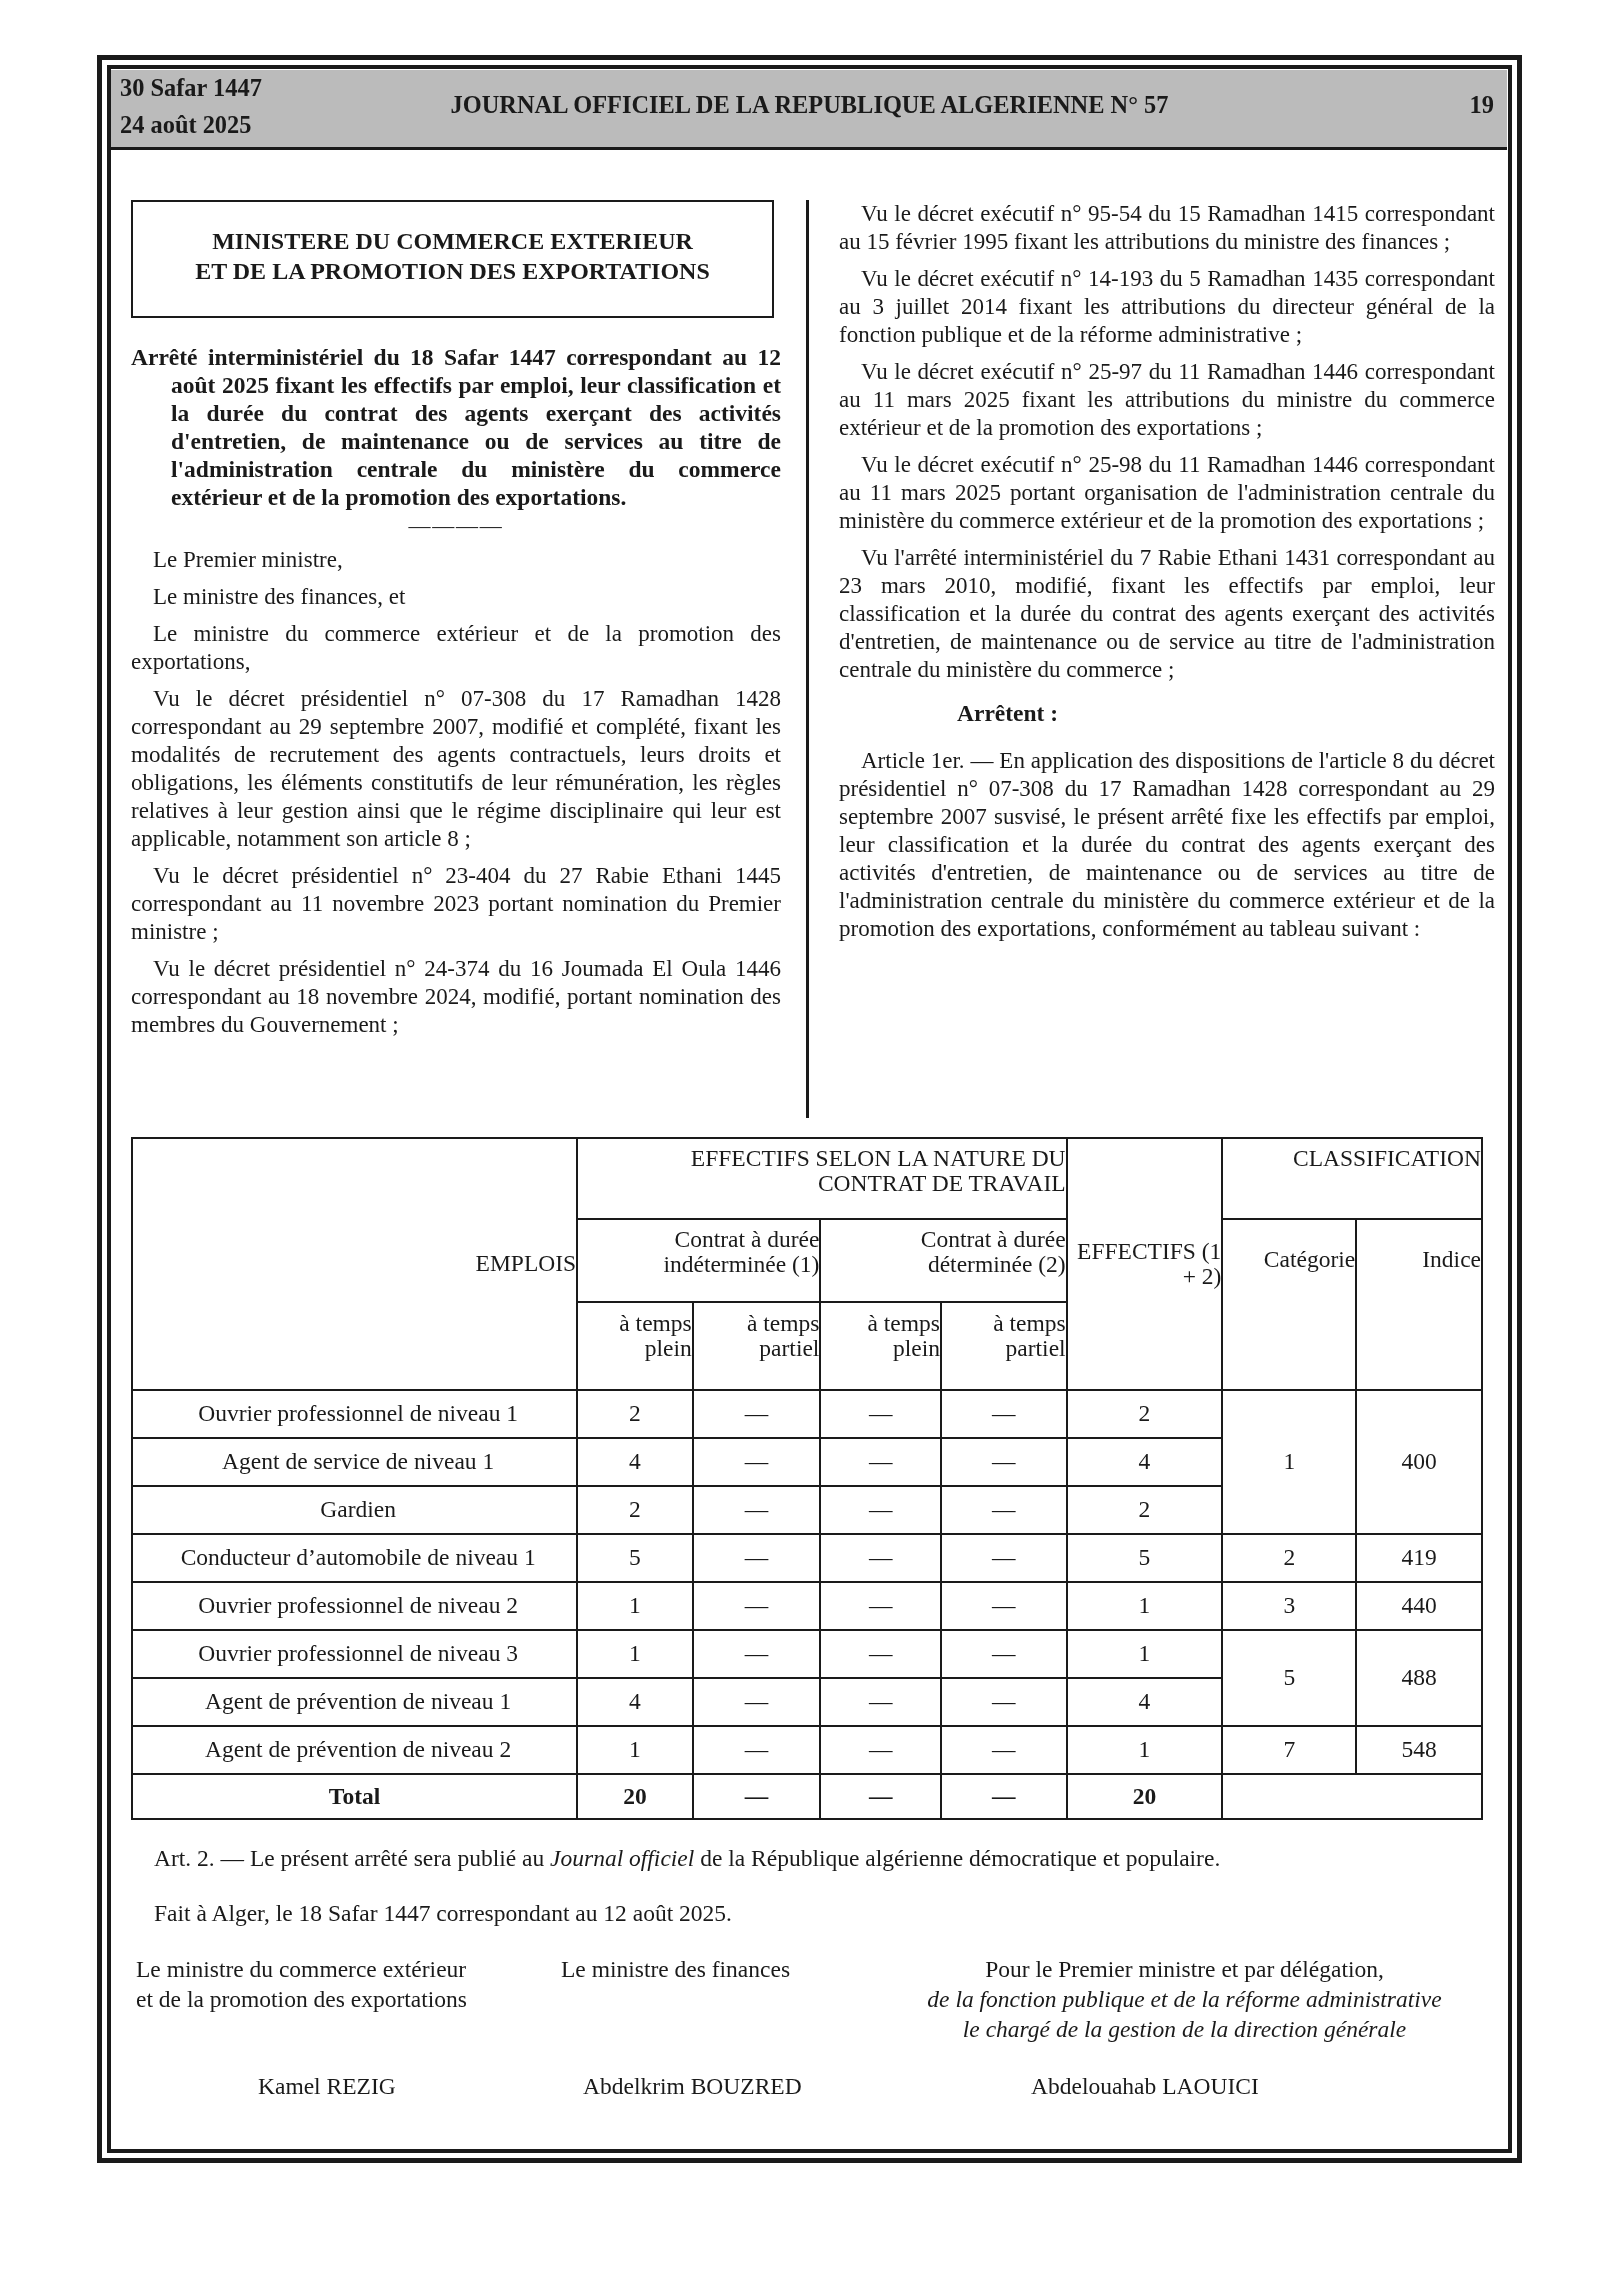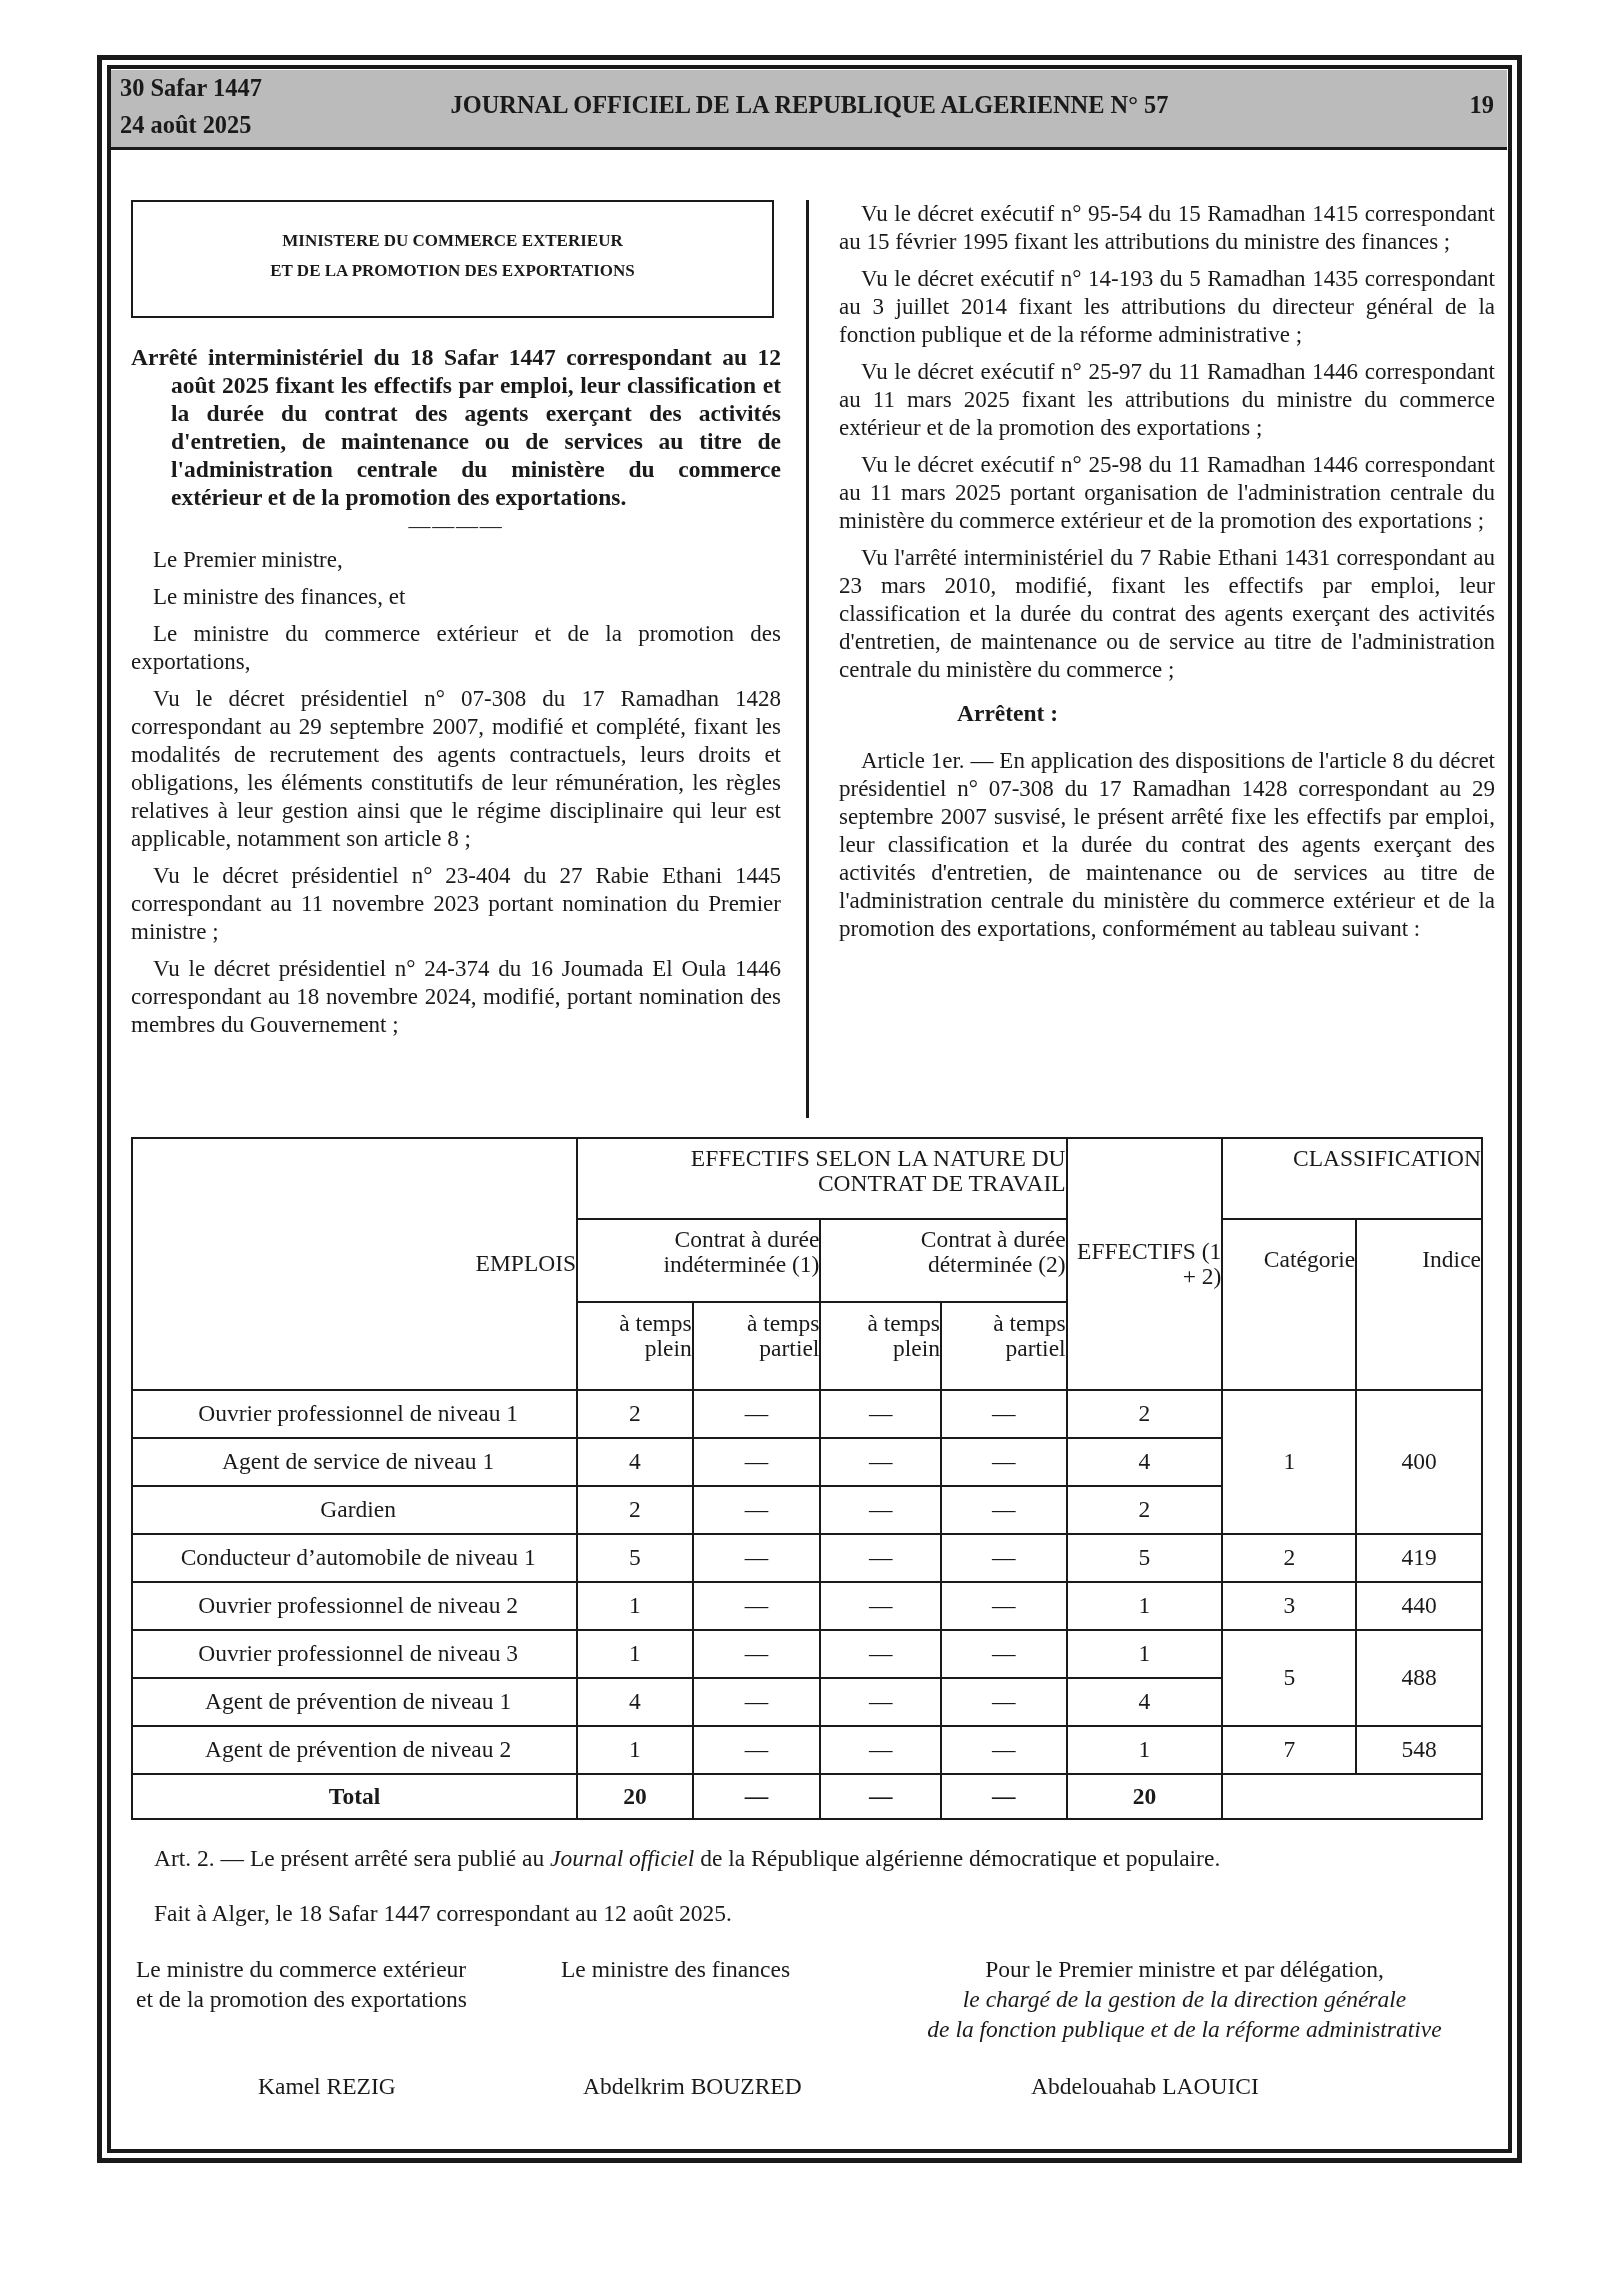--- a/index.html
+++ b/index.html
@@ -15,21 +15,21 @@
   .hdr-date.d1 { top: 74px; } .hdr-date.d2 { top: 111px; }
   .hdr-title { position: absolute; left: 226px; width: 1167px; top: 91px; text-align: center;
                font-weight: bold; font-size: 24.4px; }
   .hdr-page { position: absolute; right: 121px; top: 91px; font-weight: bold; font-size: 24.4px; }
 
   .col-left { position: absolute; left: 131px; width: 650px; top: 200px; }
   .col-right { position: absolute; left: 839px; width: 656px; top: 200px; }
   .col-divider { position: absolute; left: 806px; top: 200px; width: 2.7px; height: 918px; background: #1a1a1a; }
 
   .ministry-box { border: 2.7px solid #1a1a1a; margin-left: 0; width: 643px; box-sizing: border-box;
-                  height: 118px; padding-top: 23.5px; text-align: center; font-weight: bold; font-size: 17px; line-height: 30px; }
+                  height: 118px; padding-top: 23.5px; text-align: center; font-weight: bold; font-size: 24px; line-height: 30px; }
   .title-block { margin-top: 25px; font-weight: bold; font-size: 23.5px; line-height: 28px; text-align: justify;
                  padding-left: 40px; text-indent: -40px; }
   .dashes { text-align: center; font-size: 22px; margin: 1.8px 0 7.2px 0; letter-spacing: 1.8px; }
   p.para { margin: 0 0 9px 0; font-size: 23px; line-height: 28px; text-align: justify; text-indent: 22px; }
   .arretent { font-weight: bold; font-size: 23.5px; text-align: left; padding-left: 118px; margin: 16.3px 0 20px 0; }
 
   table.eff { position: absolute; left: 131px; top: 1137px; width: 1352px; border-collapse: collapse;
               font-size: 23.5px; line-height: 25px; }
   table.eff td, table.eff th { border: 2.7px solid #1a1a1a; text-align: center; vertical-align: middle; font-weight: normal; padding: 0; }
   table.eff th { vertical-align: top; padding-top: 7.2px; text-align: right; }
@@ -208,19 +208,19 @@
 
 <div class="sig s1">
   <div>Le ministre du commerce extérieur</div>
   <div>et de la promotion des exportations</div>
 </div>
 <div class="sig s2">
   <div>Le ministre des finances</div>
 </div>
 <div class="sig s3">
   <div>Pour le Premier ministre et par délégation,</div>
+  <div class="ital">de la fonction publique et de la réforme administrative</div>
   <div class="ital">le chargé de la gestion de la direction générale</div>
-  <div class="ital">de la fonction publique et de la réforme administrative</div>
 </div>
 <div class="name n1">Kamel REZIG</div>
 <div class="name n2">Abdelkrim BOUZRED</div>
 <div class="name n3">Abdelouahab LAOUICI</div>
 
 
 </body></html>

